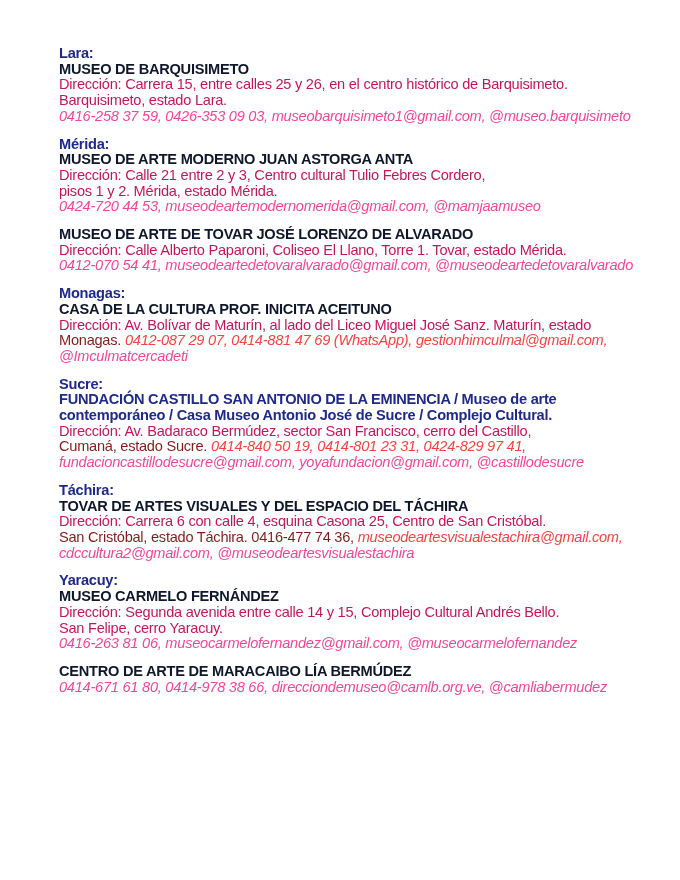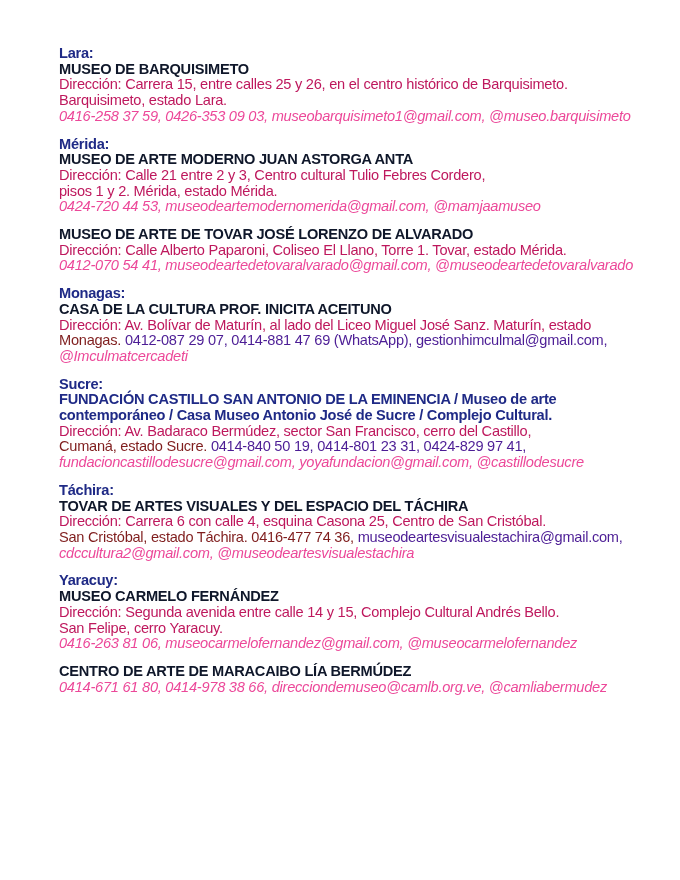--- a/index.html
+++ b/index.html
@@ -15,21 +15,21 @@
     .line {
       font-size: 14.6px; line-height: 15.7px; white-space: nowrap;
       letter-spacing: -0.25px;
     }
     .state { color: #1f2a86; font-weight: bold; }
     .name { color: #0f172a; font-weight: bold; white-space: nowrap; }
     .name-mixed { color: #1f2a86; font-weight: bold; }
     .addr { color: #be185d; font-weight: normal; }
     .contact { color: #ec4899; font-style: italic; }
     .plain { font-style: normal; color: #7f1d1d; }
-    .it { color: #4c1d95; text-align: right; }
+    .it { font-style: italic; color: #ef4444; text-align: right; }
   </style>
 </head>
 <body>
 
 <div class="page">
 
   <div class="entry">
     <div class="line state">Lara:</div>
     <div class="line name">MUSEO DE BARQUISIMETO</div>
     <div class="line addr">Dirección: Carrera 15, entre calles 25 y 26, en el centro histórico de Barquisimeto.</div>

